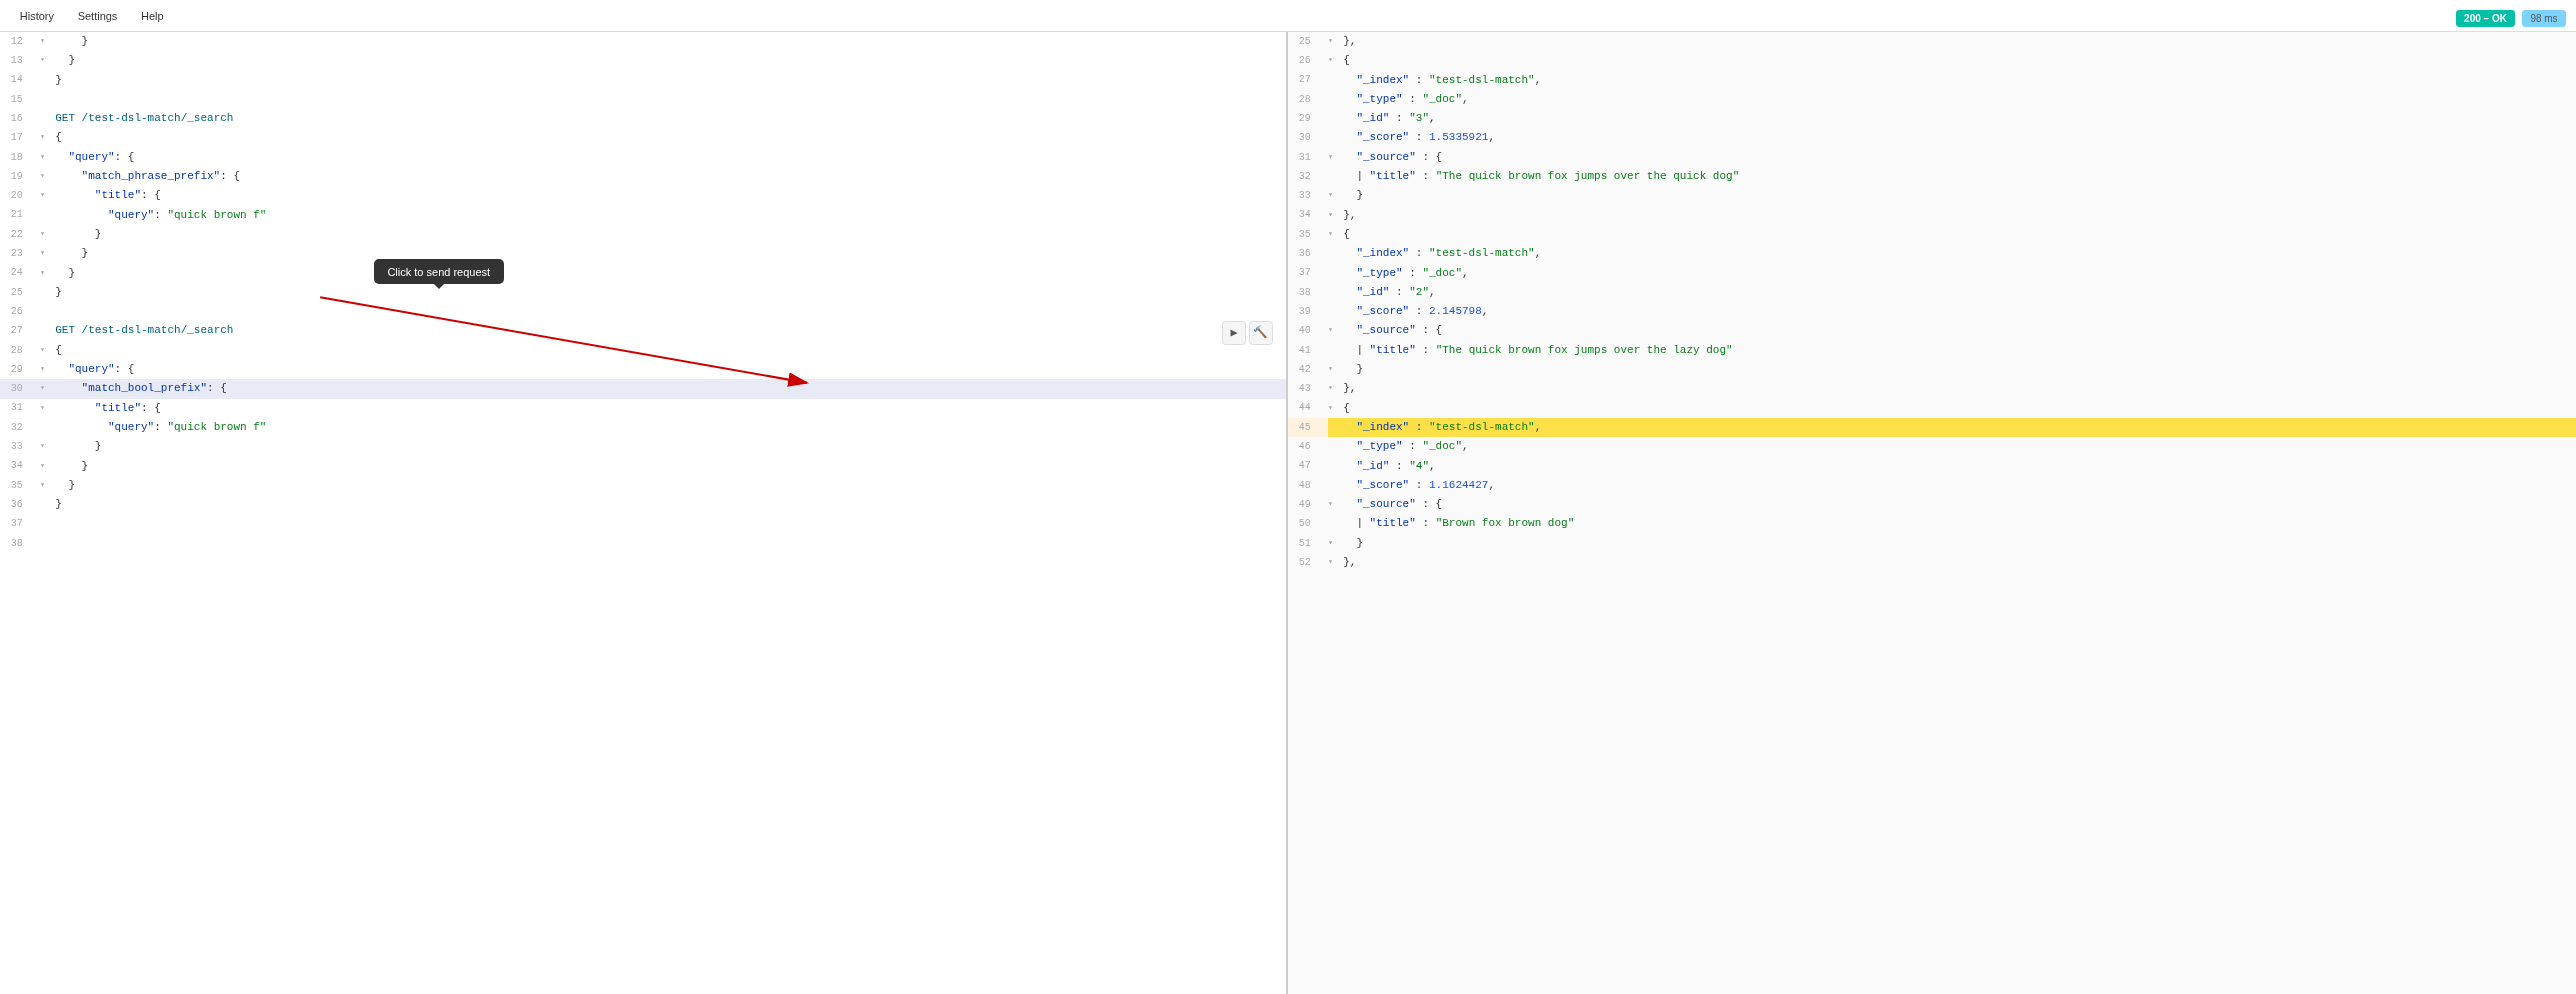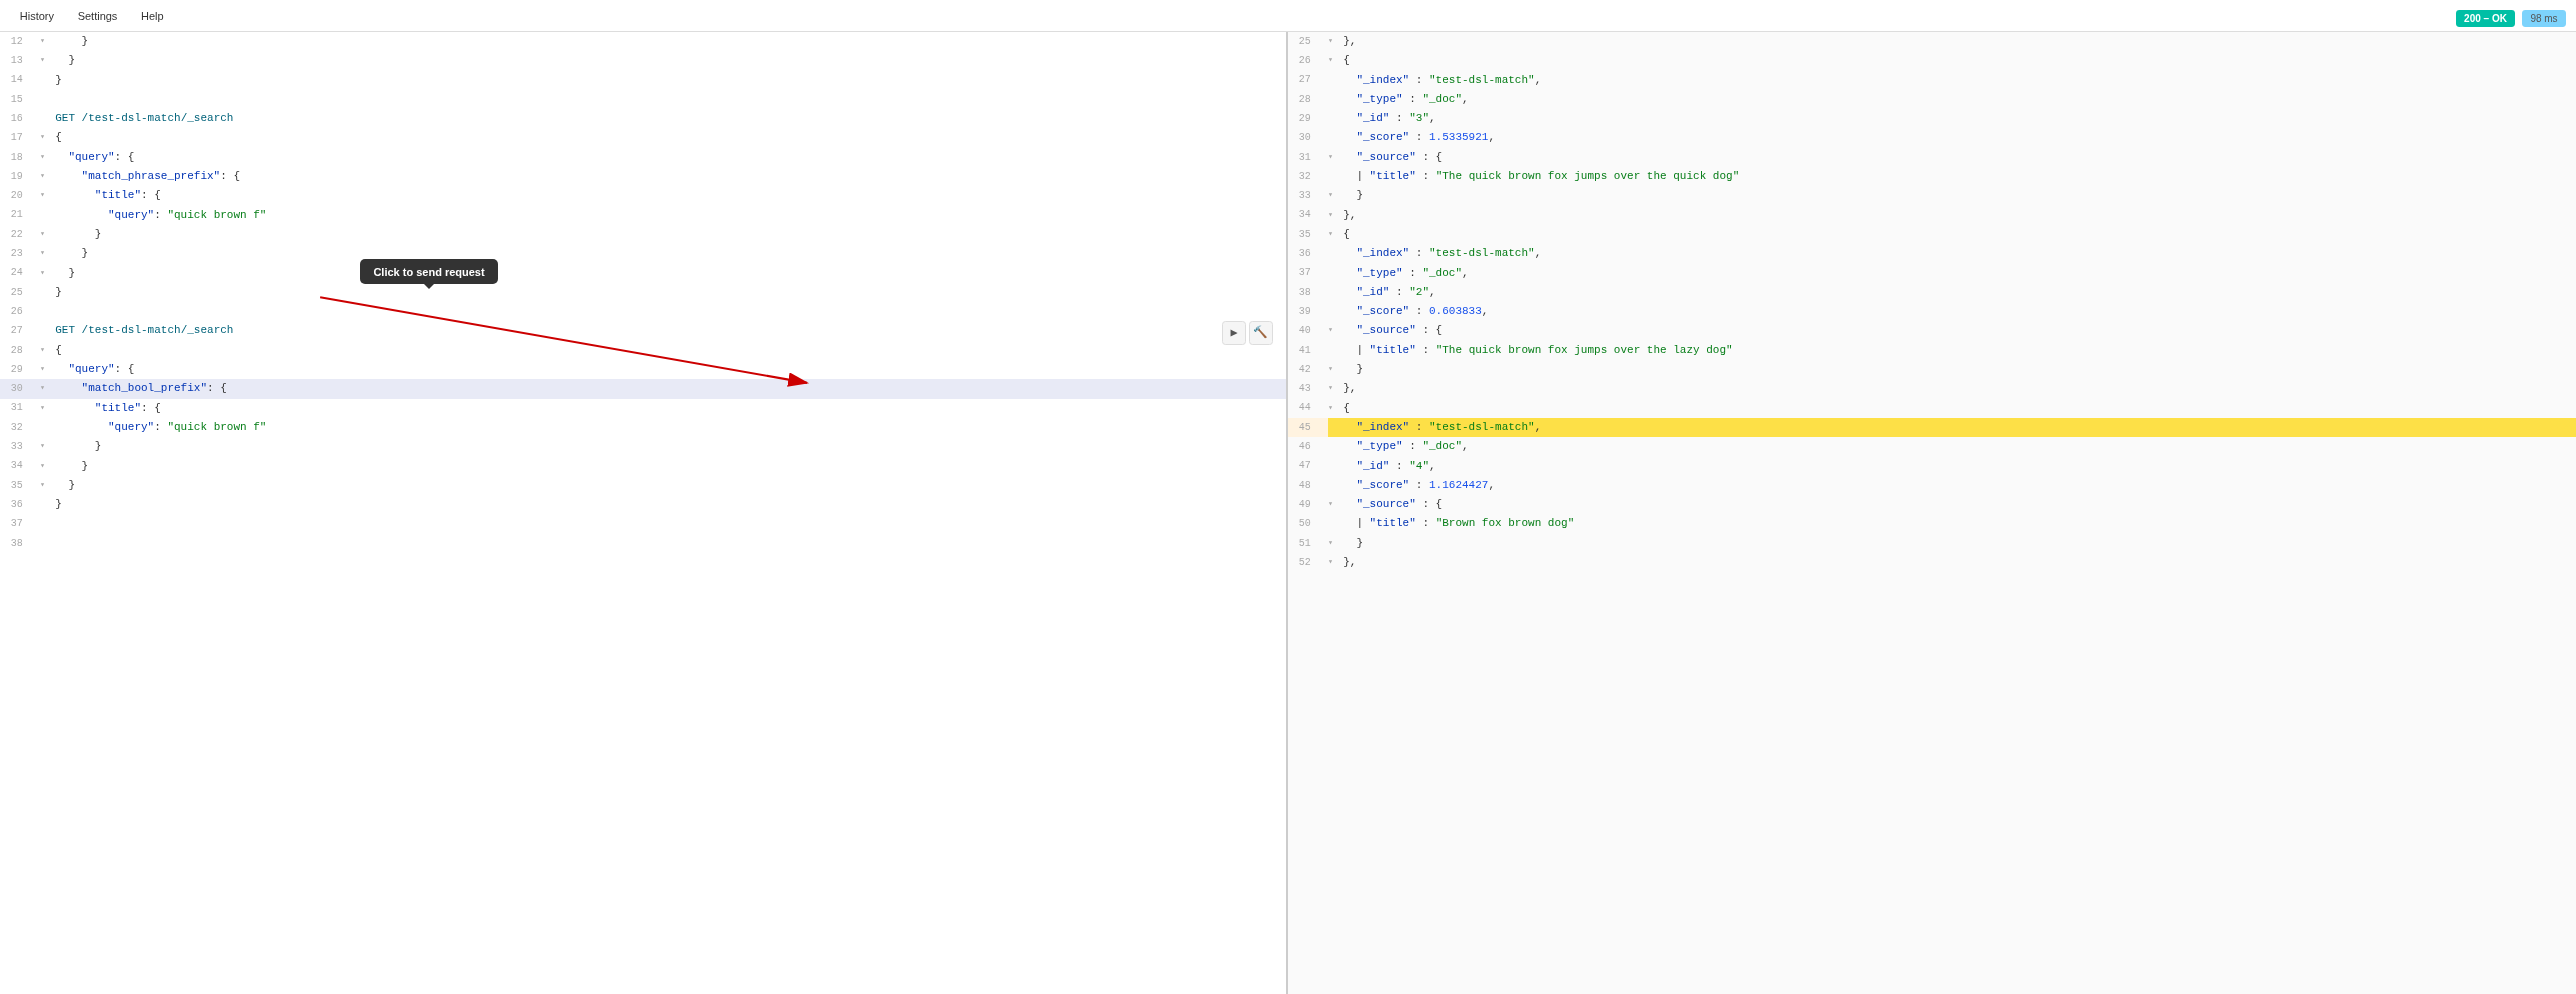--- a/index.html
+++ b/index.html
@@ -129,23 +129,22 @@
     .c-string { color: #067d17; }  
     .c-number { color: #1750eb; }  
     .c-method { color: #00627a; }  
     .c-url { color: #00627a; }     
     .c-brace { color: #333; }
 
     
     .tooltip-container {
       position: absolute;
       top: 227px;
-      left: 360px;
+      left: 374px;
       z-index: 100;
-      font-weight: bold;
     }
     .tooltip-box {
       background: #333;
       color: #fff;
       padding: 6.7px 13.4px;
       border-radius: 5px;
       font-size: 11px;
       font-family: -apple-system, sans-serif;
       white-space: nowrap;
     }
@@ -409,21 +408,21 @@
         <span class="code-content">  <span class="c-keyword">"_type"</span> : <span class="c-string">"_doc"</span>,</span>
       </div>
       <div class="code-line">
         <span class="line-num">38</span>
         <span class="fold-marker"></span>
         <span class="code-content">  <span class="c-keyword">"_id"</span> : <span class="c-string">"2"</span>,</span>
       </div>
       <div class="code-line">
         <span class="line-num">39</span>
         <span class="fold-marker"></span>
-        <span class="code-content">  <span class="c-keyword">"_score"</span> : <span class="c-number">0.603833</span>,</span>
+        <span class="code-content">  <span class="c-keyword">"_score"</span> : <span class="c-number">2.145798</span>,</span>
       </div>
       <div class="code-line">
         <span class="line-num">40</span>
         <span class="fold-marker">▾</span>
         <span class="code-content">  <span class="c-keyword">"_source"</span> : {</span>
       </div>
       <div class="code-line">
         <span class="line-num">41</span>
         <span class="fold-marker"></span>
         <span class="code-content">  | <span class="c-keyword">"title"</span> : <span class="c-string">"The quick brown fox jumps over the lazy dog"</span></span>

